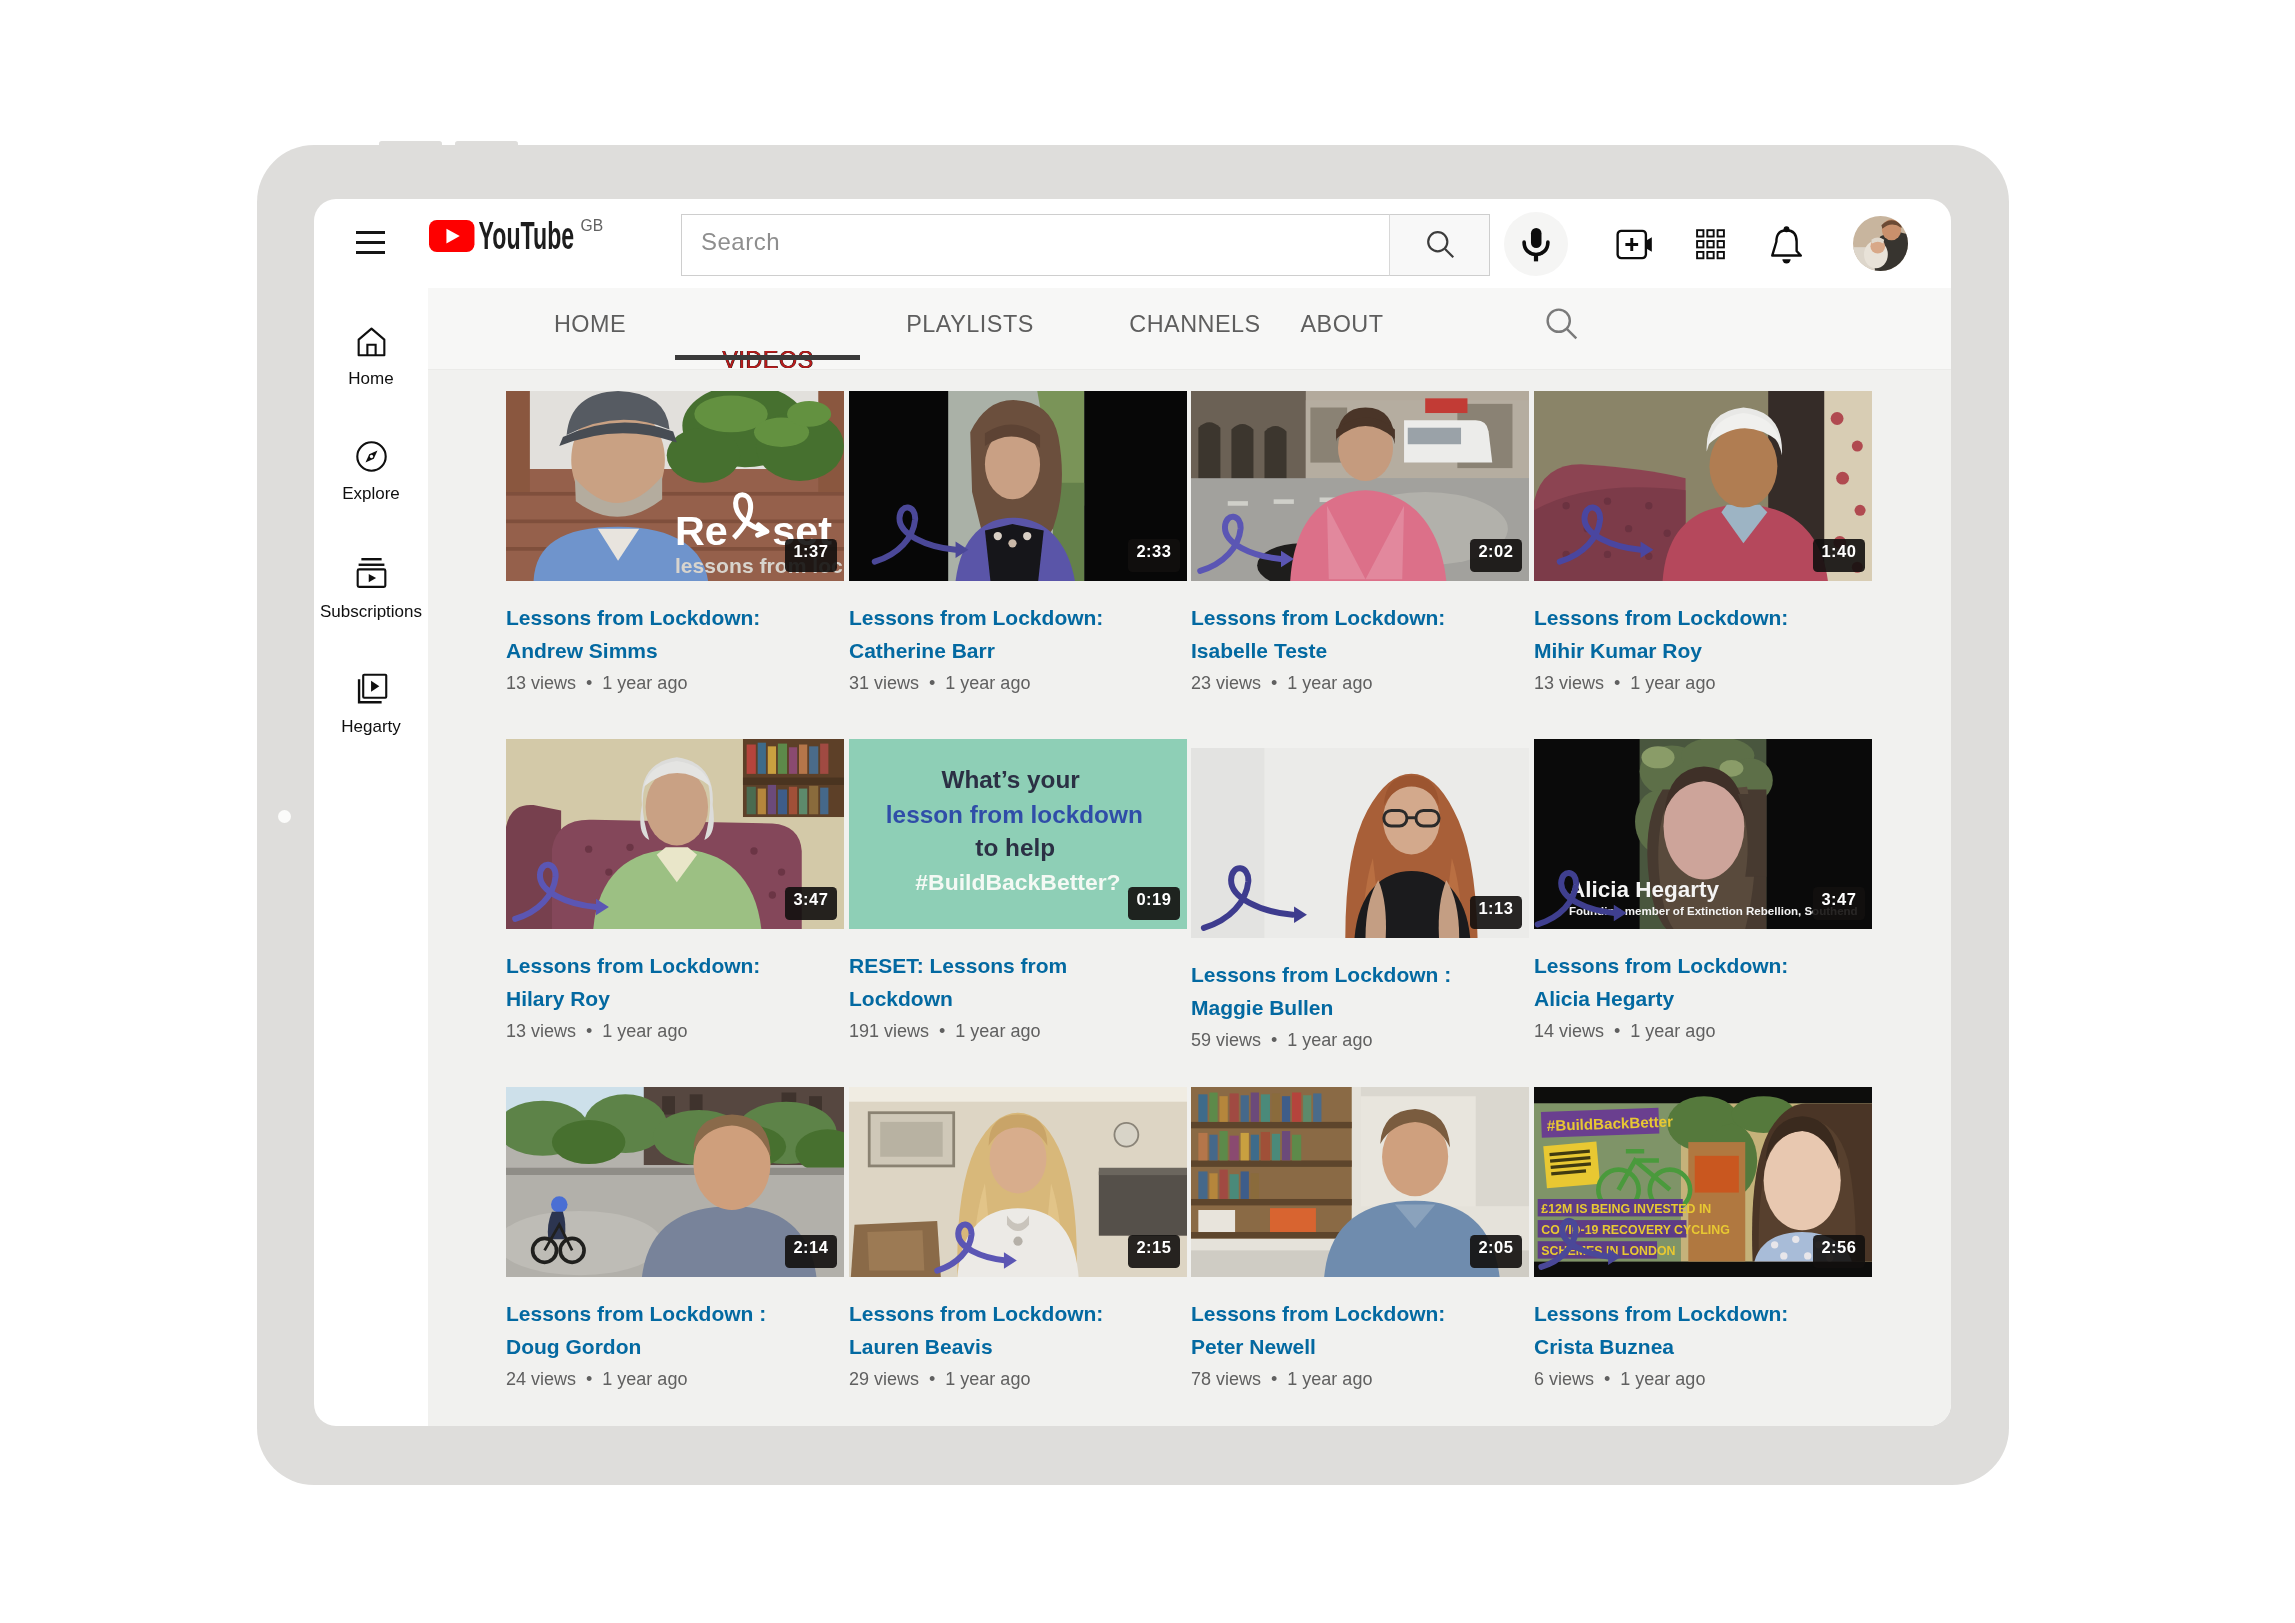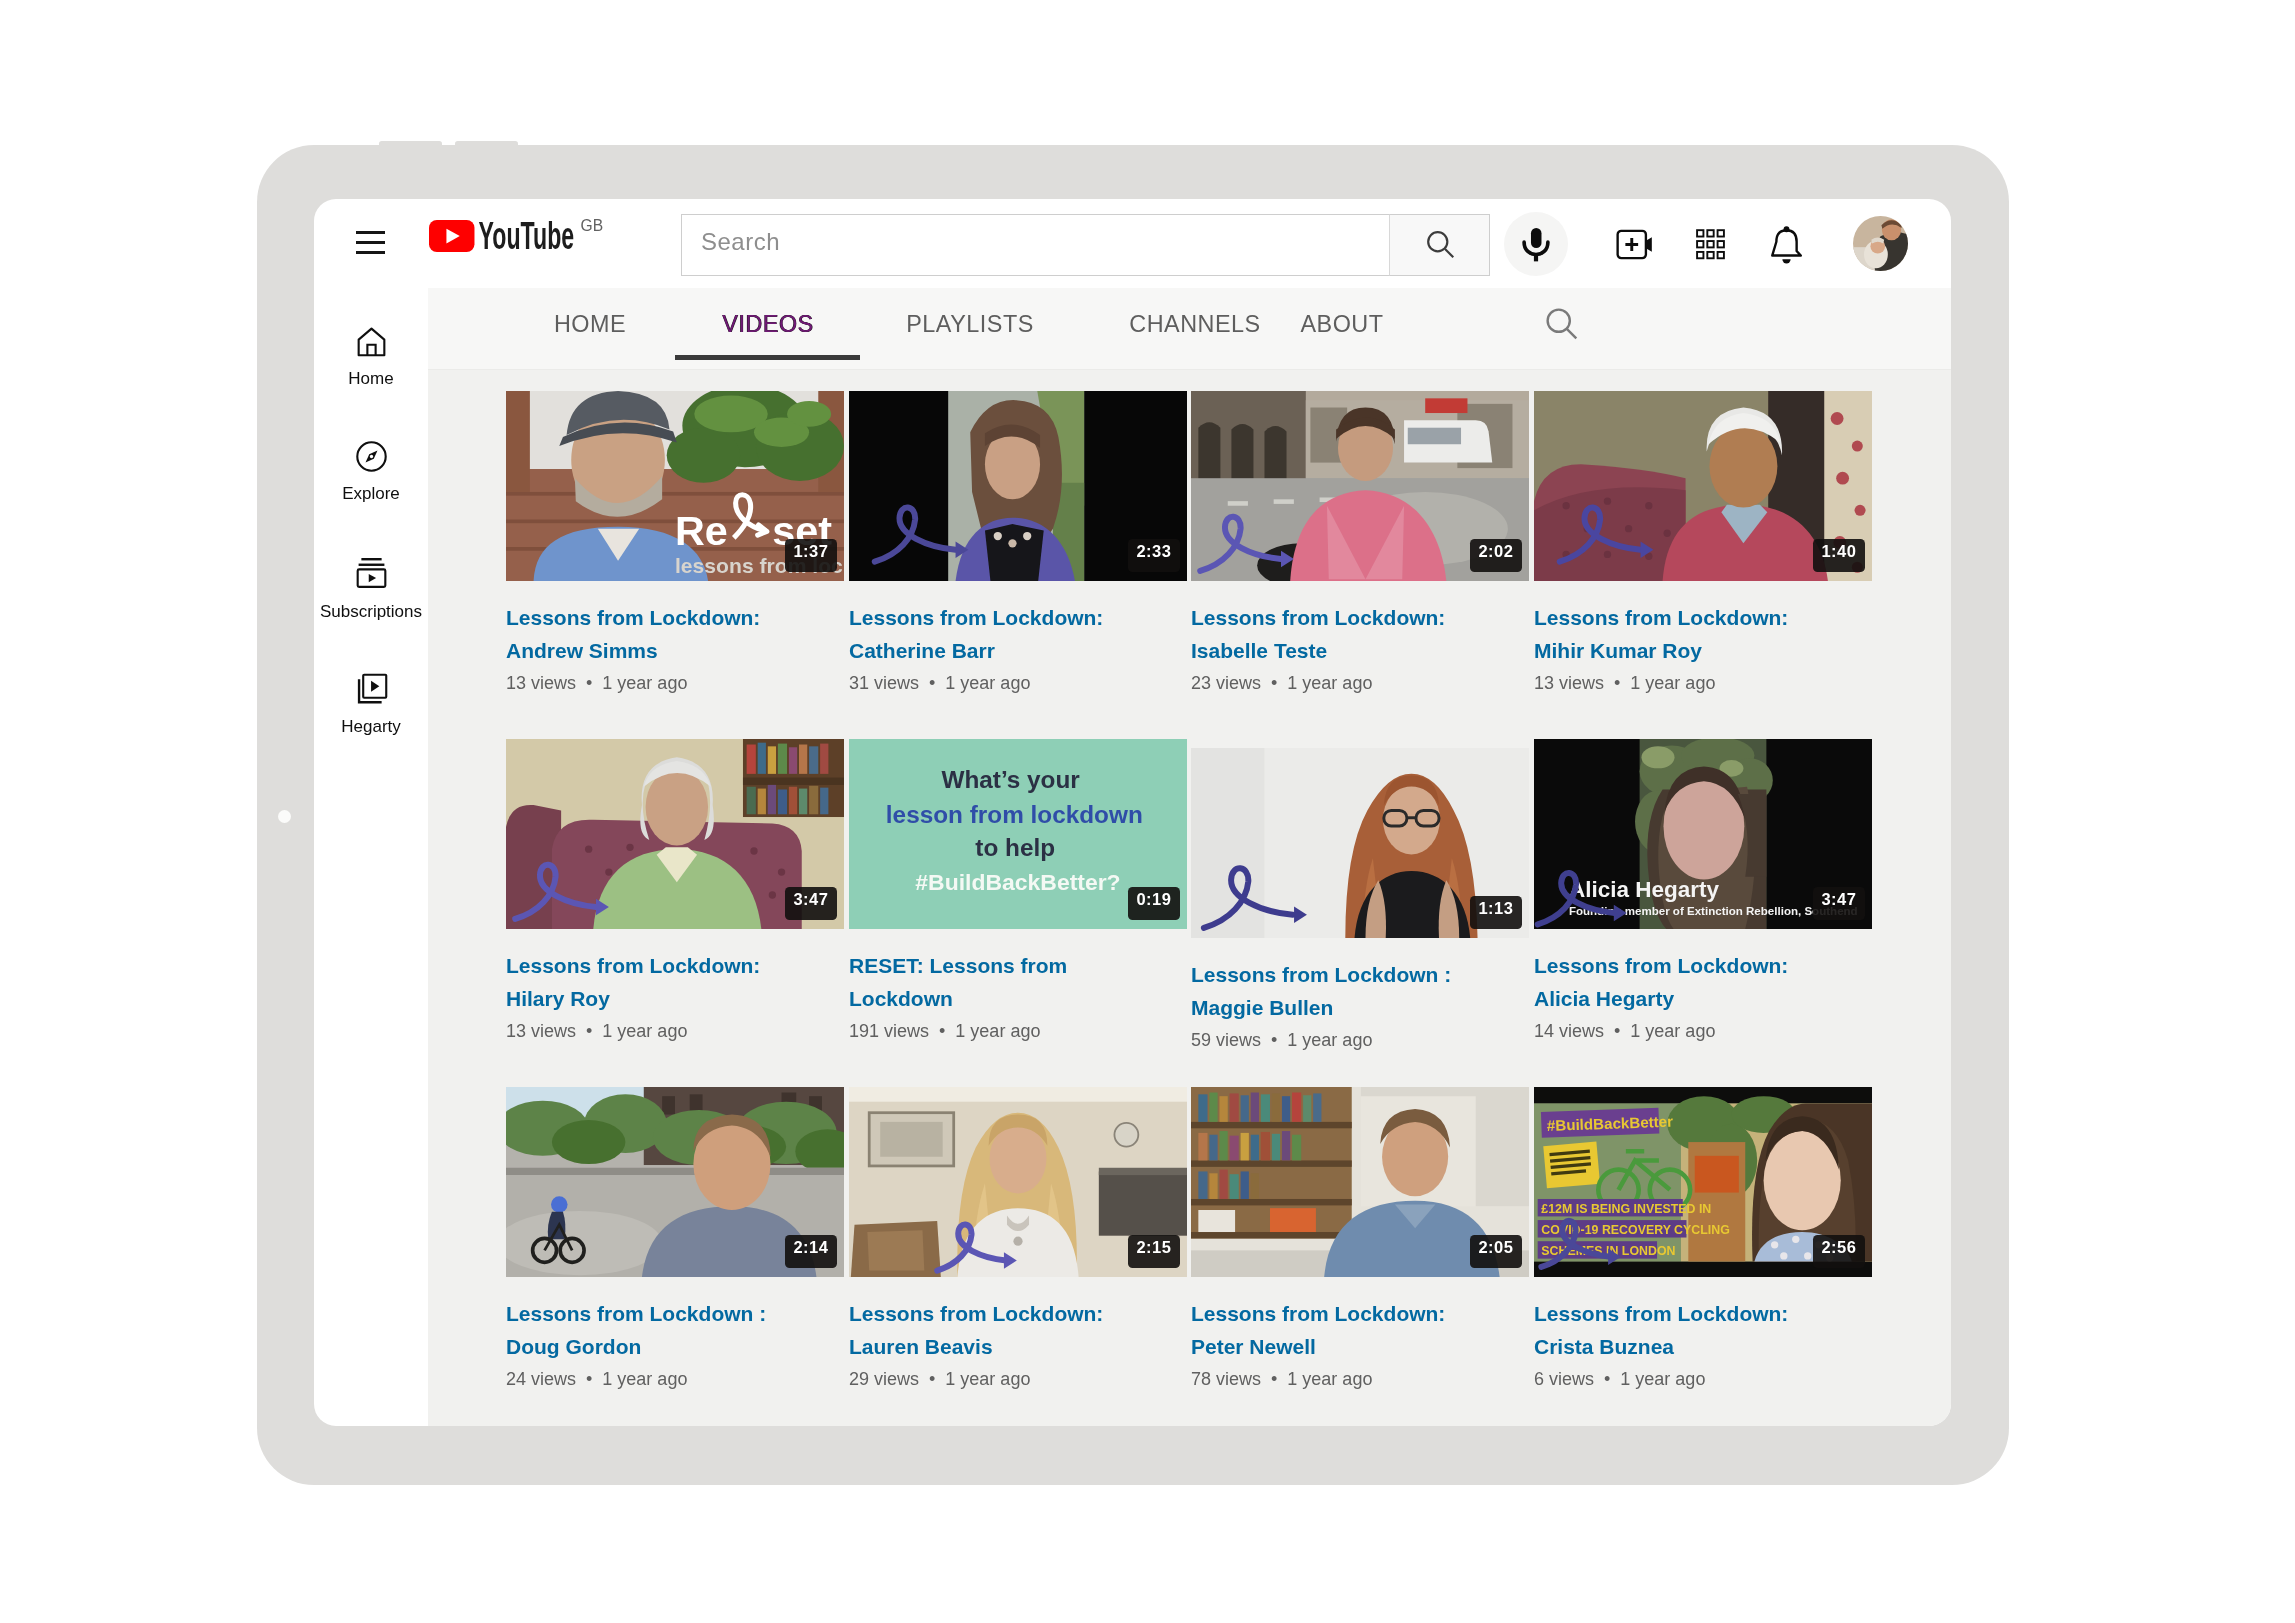--- a/index.html
+++ b/index.html
@@ -18,21 +18,21 @@
 #searchbtn svg { position:absolute; left:35px; top:14.7px; }
 #mic { position:absolute; left:1190px; top:13px; }
 #create { position:absolute; left:1302px; top:30px; }
 #apps { position:absolute; left:1382px; top:30px; }
 #bell { position:absolute; left:1455px; top:26px; }
 #avatar { position:absolute; left:1539px; top:16.5px; width:55px; height:55px; }
 
 #tabstrip { position:absolute; left:114px; top:89px; width:1523px; height:82px; background:#f7f7f6; border-bottom:0.9px solid #ebebe9; }
 #content { position:absolute; left:114px; top:171px; width:1523px; height:1056px; background:#f1f1ef; }
 .tab { position:absolute; top:23px; font-size:23.4px; color:#5e5e5e; letter-spacing:0.5px; transform:translateX(-50%); }
-.tab.active { color:#701a75; text-shadow:0.4px 0 0 #141414, -0.4px 0 0 #141414; }
+.tab.active { color:#b91c1c; text-shadow:0.4px 0 0 #141414, -0.4px 0 0 #141414;margin-top:36px; }
 #underline { position:absolute; left:247px; top:67px; width:185px; height:4.6px; background:#3a3a3a; }
 #tabmag { position:absolute; left:1115px; top:16.5px; }
 
 .sideitem { position:absolute; left:0; width:114px; text-align:center; }
 .sideitem .lbl { font-size:17px; color:#0f0f0f; margin-top:8.3px; }
 
 .card { position:absolute; width:338px; }
 .thumb { position:relative; width:338px; height:190px; overflow:hidden; }
 .dur { position:absolute; right:7.3px; bottom:9.2px; height:33px; line-height:24px; padding:0 8.3px; background:rgba(18,16,14,0.9); color:#fff; font-size:16.5px; font-weight:bold; border-radius:4.6px; letter-spacing:0.5px; }
 .title { margin-top:20px; font-size:21px; font-weight:bold; color:#0369a1; line-height:33px; }

